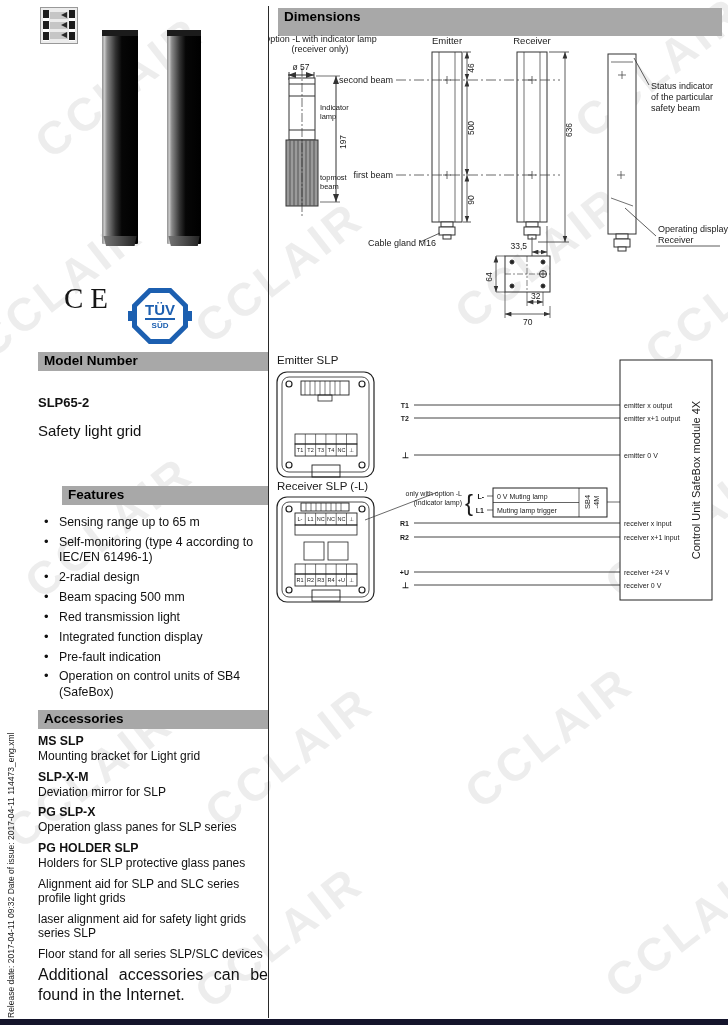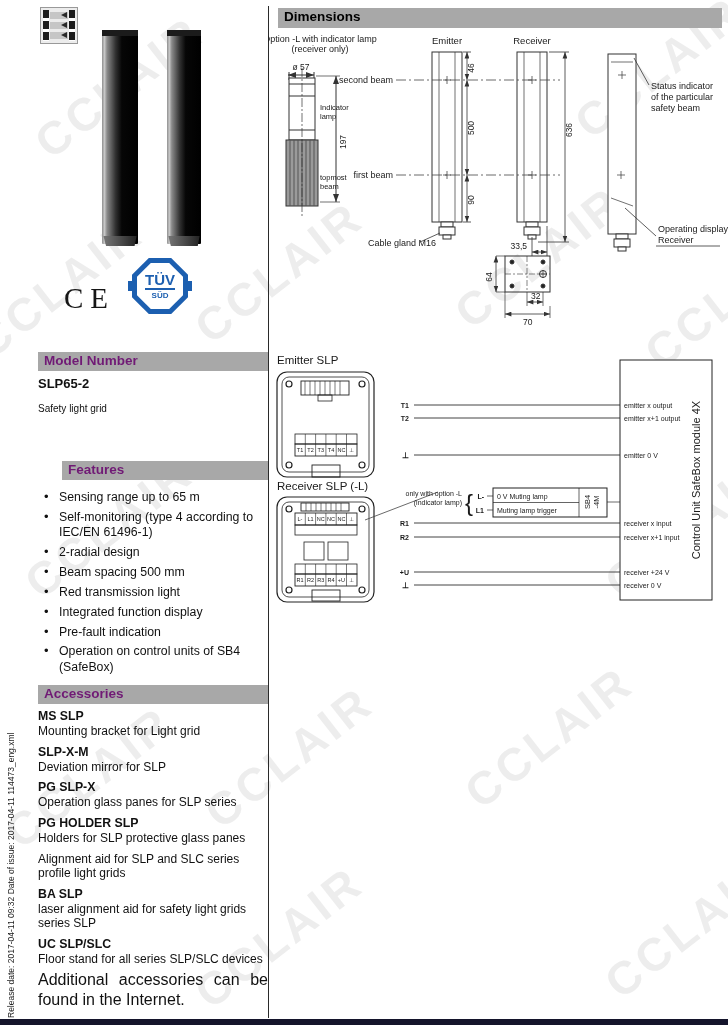--- a/index.html
+++ b/index.html
@@ -36,49 +36,49 @@
         border-radius:1px; }
   .tower::before { content:""; position:absolute; left:0; right:0; top:0; height:6px; background:#1b1b1b; }
   .tower::after { content:""; position:absolute; left:4%; right:4%; bottom:-2px; height:10px;
         background:linear-gradient(90deg,#777,#222); clip-path:polygon(0 0,100% 0,94% 100%,8% 100%); }
   .tower1 { left:102px; width:36px; }
   .tower2 { left:167px; width:34px; }
 
   
   .ce-mark { position:absolute; left:64px; top:282px; font-size:29px; letter-spacing:7px; color:#161616;
         font-family:Liberation Serif, serif; }
-  .tuv-logo { position:absolute; left:132px; top:258px; width:56px; height:56px; }
+  .tuv-logo { position:absolute; left:132px; top:288px; width:56px; height:56px; }
   .tuv-oct { position:absolute; inset:0; background:#1c5fb0;
         clip-path:polygon(30% 0,70% 0,100% 30%,100% 70%,70% 100%,30% 100%,0 70%,0 30%); }
   .tuv-inner { position:absolute; inset:5px; background:#fff;
         clip-path:polygon(30% 0,70% 0,100% 30%,100% 70%,70% 100%,30% 100%,0 70%,0 30%);
         display:flex; flex-direction:column; align-items:center; justify-content:center; }
   .tuv-side { position:absolute; top:23px; height:10px; width:8px; background:#1c5fb0; }
   .tuv-side.l { left:-4px; } .tuv-side.r { right:-4px; }
   .tuv-t1 { font-size:15px; font-weight:bold; color:#1c5fb0; border-bottom:2px solid #1c5fb0; line-height:1; padding-bottom:1px; }
   .tuv-t2 { font-size:8px; font-weight:bold; color:#1c5fb0; margin-top:1px; }
 
   
   .left-col { position:absolute; left:38px; top:352px; width:230px; color:#111; }
-  .section-bar { background:#a8a8a8; color:#701a75; font-weight:bold; font-size:13.5px;
+  .section-bar { background:#a8a8a8; color:#000000; font-weight:bold; font-size:13.5px;
         padding:1px 6px 2px 6px; height:19px; }
-  .model-name { font-weight:bold; font-size:13px; margin:5px 0 0 0; }
-  .model-desc { font-size:10px; margin-top:12px; }
+  .model-name { font-weight:bold; font-size:13px; margin:24px 0 0 0; }
+  .model-desc { font-size:15px; margin-top:12px; }
   .features-bar { margin-top:47px;margin-left:24px; }
   ul.features { list-style:none; margin-top:10px; font-size:12.3px; line-height:1.25; }
   ul.features li { position:relative; padding-left:21px; margin-bottom:4.5px; }
   ul.features li::before { content:"•"; position:absolute; left:6px; top:-1px; font-size:13px; }
   .acc-bar { margin-top:10px; }
   .acc-list { margin-top:5px; font-size:12px; line-height:1.22; }
   .acc-item { margin-bottom:6px; }
   .acc-name { font-weight:bold; font-size:12.3px; }
   .acc-note { font-size:16px; line-height:1.25; text-align:justify; margin-top:-3px; }
 
   
-  .dims-bar { position:absolute; left:278px; top:8px; width:444px; height:20px;
+  .dims-bar { position:absolute; left:278px; top:8px; width:444px; height:28px;
         background:#a8a8a8; color:#000; font-weight:bold; font-size:13.5px; padding:1px 6px; }
 
   svg { font-family:"Liberation Sans", sans-serif; }
   svg text { fill:#1a1a1a; }
   .svg-abs { position:absolute; }
 </style>
 </head>
 <body>
 
 <div class="page">
@@ -162,26 +162,24 @@
         <div class="acc-item">
           <div class="acc-name">PG HOLDER SLP</div>
           <div class="acc-desc">Holders for SLP protective glass panes</div>
         </div>
 
         <div class="acc-item">
           <div class="acc-desc">Alignment aid for SLP and SLC series profile light grids</div>
         </div>
 
         <div class="acc-item">
-          <div class="acc-name">BA SLP</div>
           <div class="acc-desc">laser alignment aid for safety light grids series SLP</div>
         </div>
 
         <div class="acc-item">
-          <div class="acc-name">UC SLP/SLC</div>
           <div class="acc-desc">Floor stand for all series SLP/SLC de­vices</div>
         </div>
       </div>
     <div class="acc-note">Additional accessories can be found in the Internet.</div>
   </div>
 
   <div class="dims-bar">Dimensions</div>
 
   <svg class="svg-abs" style="left:268px;top:30px;" width="460" height="318" viewBox="0 0 460 318">
     <defs>

